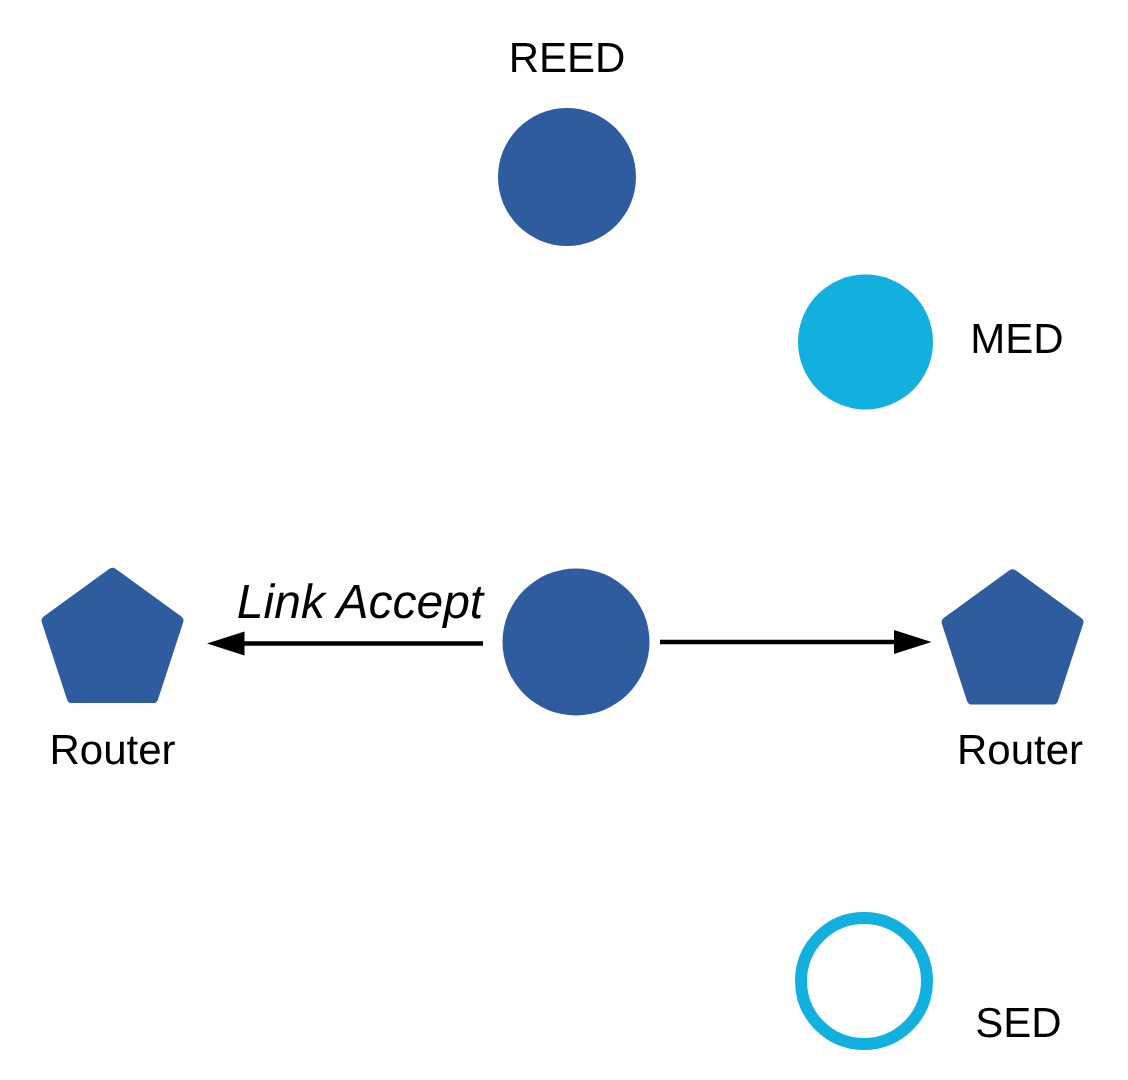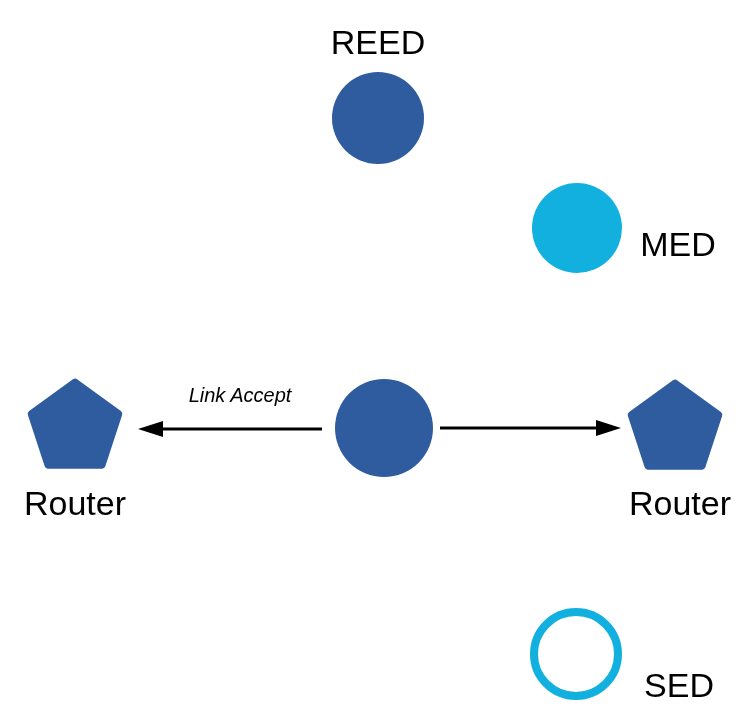--- a/index.html
+++ b/index.html
@@ -18,28 +18,28 @@
   .diagram-svg {
     position: absolute;
     left: 0;
     top: 0;
     width: 752px;
     height: 720px;
   }
   .label {
     position: absolute;
     transform: translateX(-50%);
-    font-size: 34px;
+    font-size: 28px;
     line-height: 1.1;
     color: #000000;
     white-space: nowrap;
     font-family: "Liberation Sans", sans-serif;
   }
   .edge-label {
-    font-size: 20px;
+    font-size: 32px;
     font-style: italic;
   }
 </style>
 </head>
 <body>
 
 <div class="canvas">
 
   <svg class="diagram-svg" viewBox="0 0 752 720" xmlns="http://www.w3.org/2000/svg">
 
@@ -57,21 +57,21 @@
     <line x1="440" y1="428" x2="600" y2="428" stroke-width="3" stroke="#000000"></line>
     <polygon points="621,428 596,420 596,436" fill="#000000"></polygon>
 
     <circle cx="384" cy="428" r="49" fill="#2E5C9E"></circle>
 
     <circle cx="576" cy="654" r="42" fill="none" stroke-width="8" stroke="#12B0DE"></circle>
   </svg>
 
   <div class="label" style="left:378px; top:24px;">REED</div>
 
-  <div class="label" style="left:678px; top:226px;">MED</div>
+  <div class="label" style="left:678px; top:211px;">MED</div>
 
   <div class="label edge-label" style="left:240px; top:384px;">Link Accept</div>
 
   <div class="label" style="left:75px; top:485px;">Router</div>
 
   <div class="label" style="left:680px; top:485px;">Router</div>
 
   <div class="label" style="left:679px; top:667px;">SED</div>
 
 </div>

